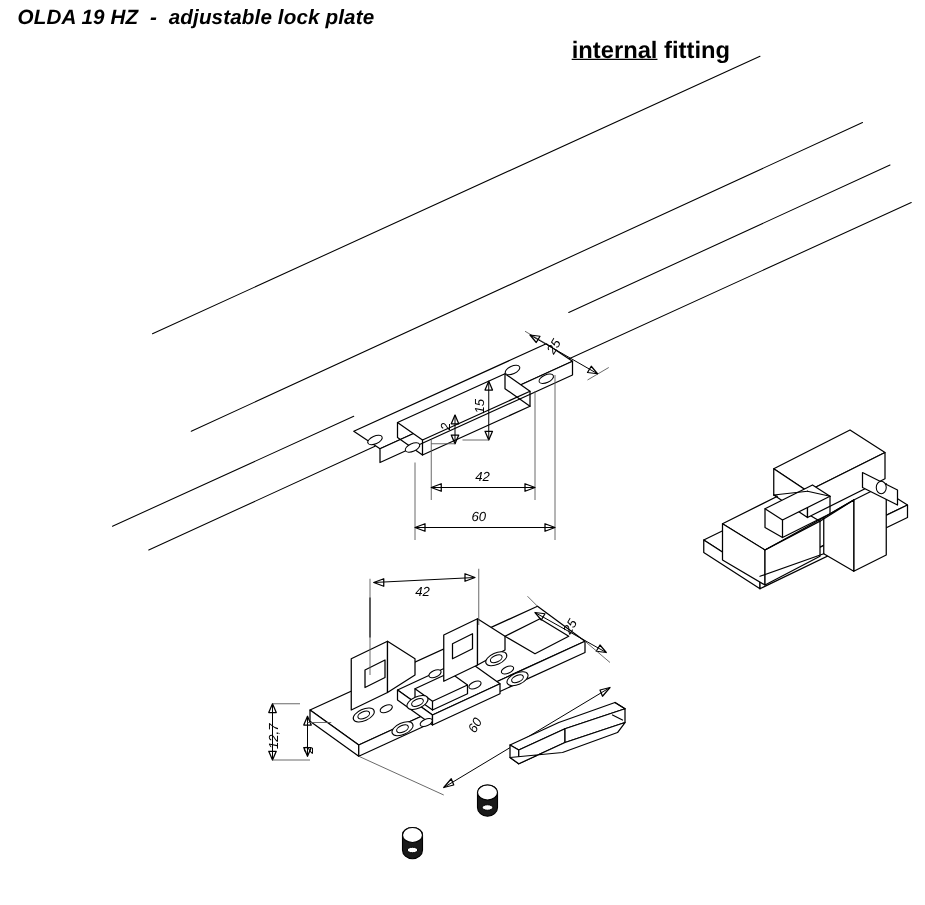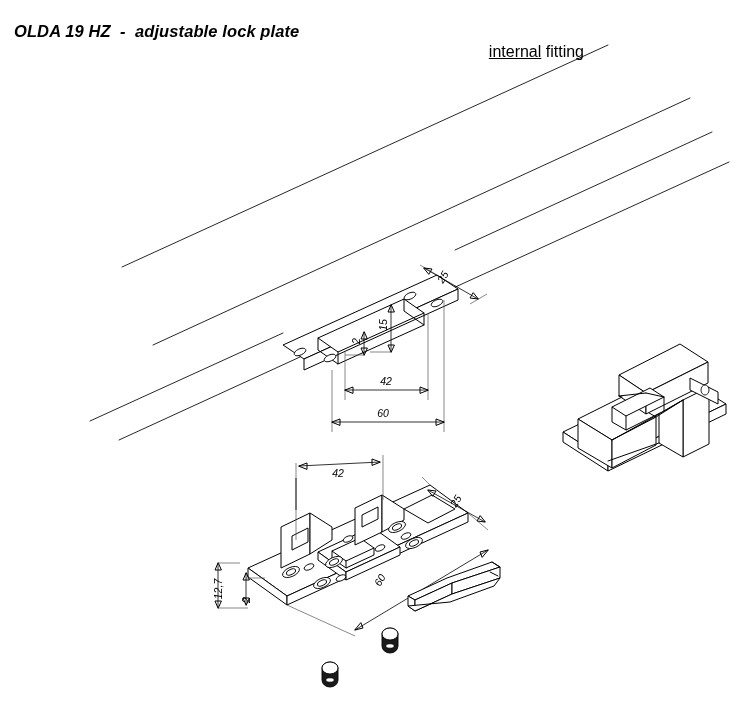--- a/index.html
+++ b/index.html
@@ -4,30 +4,30 @@
 <style>
   html,body{margin:0;padding:0;background:#ffffff;}
   body{
     width:740px;height:724px;position:relative;overflow:hidden;
     font-family:"Liberation Sans", sans-serif;
     color:#000000;
   }
   #page{position:absolute;inset:0;background:#ffffff;}
 
   
-  .header{position:absolute;left:0;top:17px;width:592px;height:34px;}
+  .header{position:absolute;left:0;top:0;width:592px;height:34px;}
   .doc-title{
     position:absolute;left:14px;top:5px;
     font-size:16.5px;font-weight:bold;font-style:italic;
     letter-spacing:0.1px;white-space:pre;
     font-family:"Liberation Sans", sans-serif;
   }
   .fitting-note{
     position:absolute;right:8px;top:8px;
-    font-size:16px;font-weight:normal;white-space:pre;
+    font-size:19px;font-weight:bold;white-space:pre;
     font-family:"Liberation Sans", sans-serif;
   }
   .fitting-note .u{text-decoration:underline;}
 
   
   .canvas{position:absolute;left:0;top:0;width:740px;height:724px;}
   svg.dwg{position:absolute;left:0;top:0;width:740px;height:724px;
           shape-rendering:geometricPrecision;}
   .ln{fill:none;stroke:#000000;stroke-width:1;stroke-linecap:round;stroke-linejoin:round;}
   .ln-thin{fill:none;stroke:#000000;stroke-width:0.85;stroke-linecap:round;}

